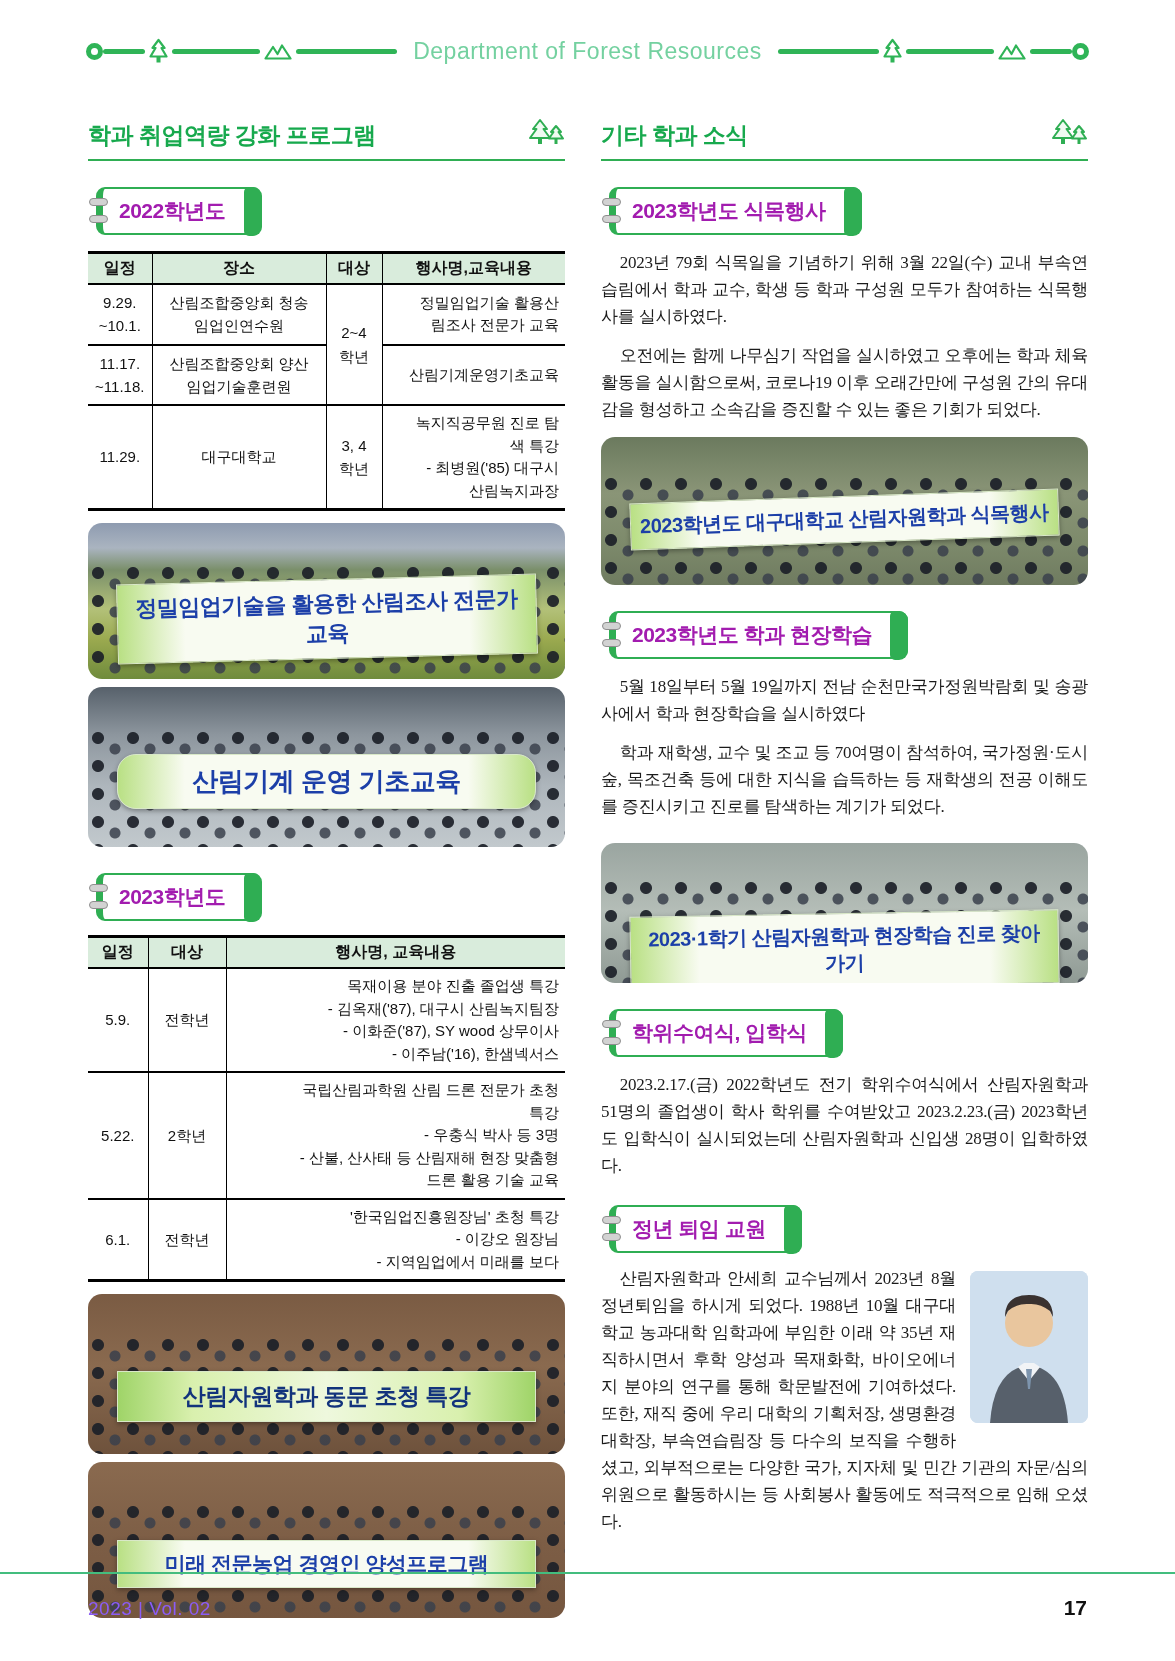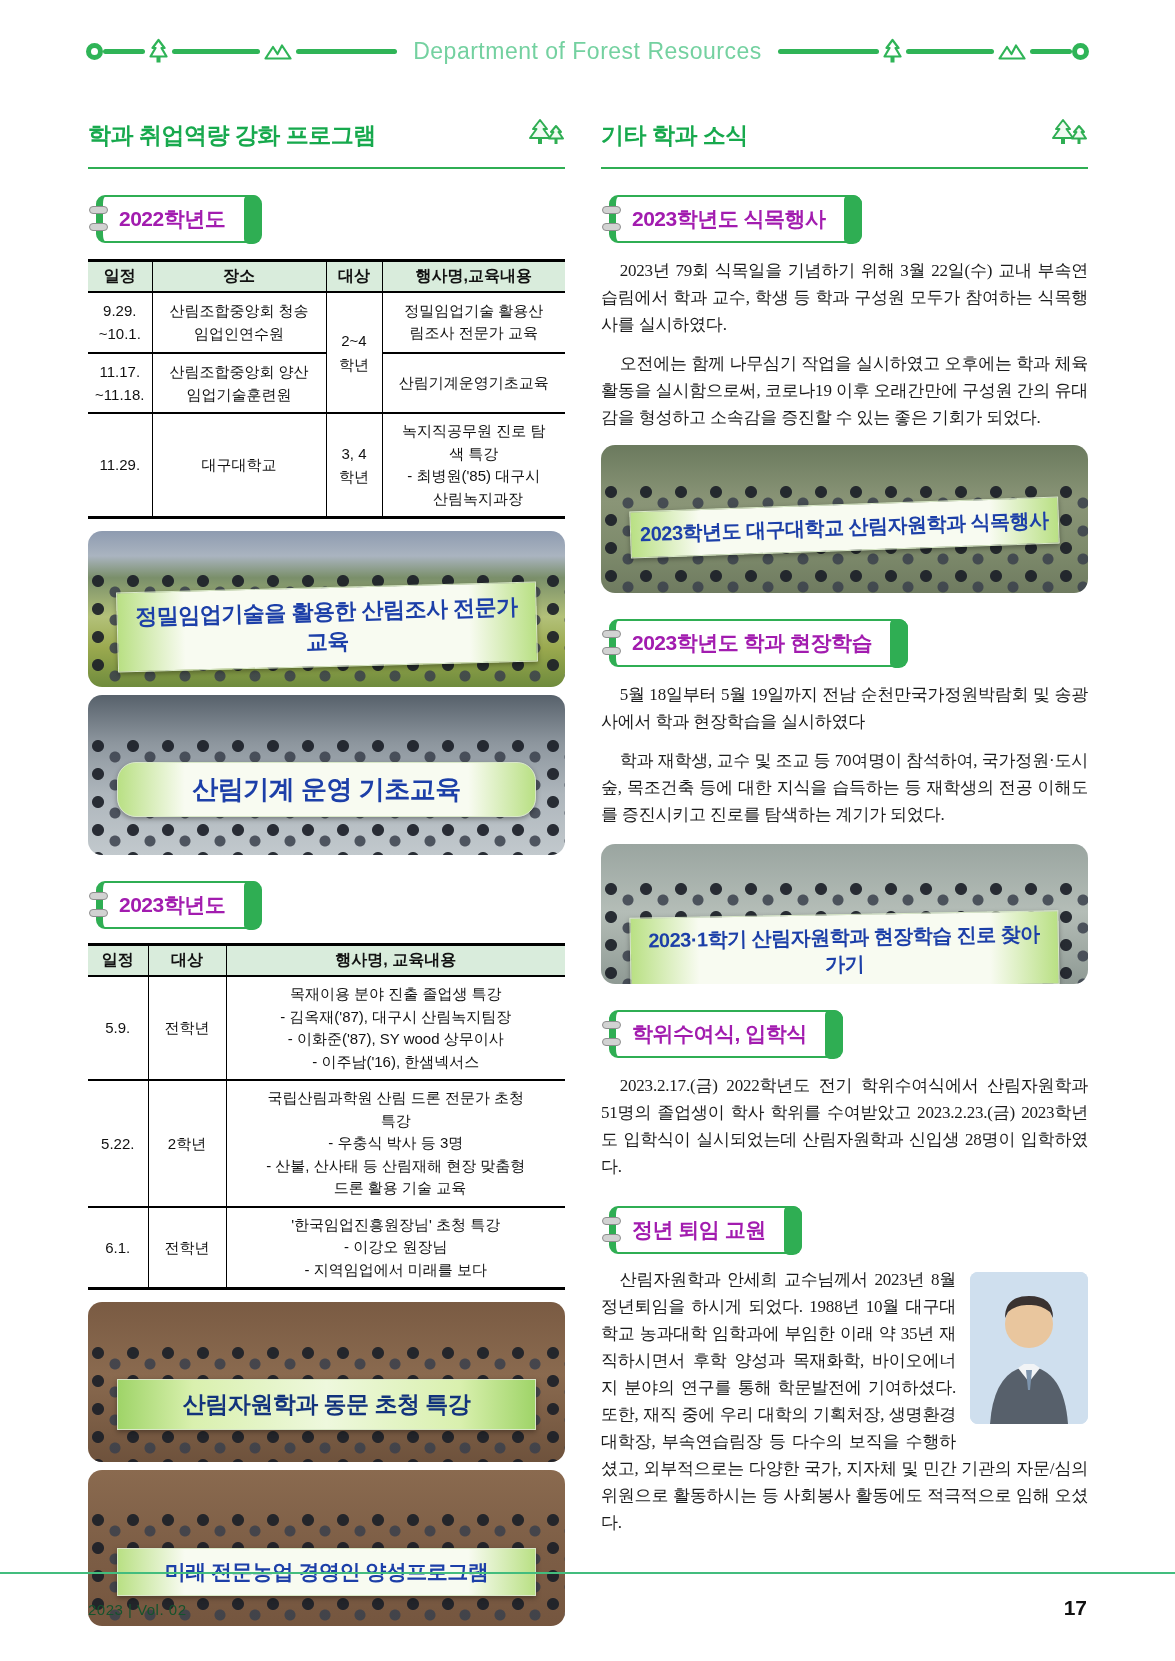--- a/index.html
+++ b/index.html
@@ -24,21 +24,21 @@
     font-family:"Liberation Sans", sans-serif;
   }
 
   
   .col { position:absolute; top:118px; }
   .col-left  { left:88px;  width:477px; }
   .col-right { left:601px; width:487px; }
 
   .section-head {
     display:flex; align-items:flex-end; justify-content:space-between;
-    border-bottom:2.5px solid #2fae53; padding-bottom:16px;
+    border-bottom:2.5px solid #2fae53; padding-bottom:8px;
   }
   .section-title { color:#17a94d; font-weight:800; font-size:23px; letter-spacing:-0.5px; }
 
   
   .badge {
     position:relative; display:inline-block; margin-top:26px; margin-left:8px;
     border:2.5px solid #2fae53; border-left-width:7px; border-radius:9px;
     background:#fff; padding:8px 34px 8px 16px;
     font-weight:800; font-size:21px; color:#a21caf; letter-spacing:-0.5px;
   }
@@ -58,21 +58,21 @@
   th {
     background:#d9ecdc; font-weight:700; font-size:16px; padding:4px 2px;
     border-top:3px solid #000; border-bottom:2px solid #000; text-align:center;
   }
   td {
     border-bottom:2px solid #000; padding:6px 6px; vertical-align:middle;
     white-space:pre-line; line-height:1.55; text-align:center;
   }
   tr:last-child td { border-bottom:3px solid #000; }
   th + th, td + td { border-left:1.6px solid #000; }
-  td.ev { text-align:center; line-height:1.5;margin-top:24px; }
+  td.ev { text-align:right; line-height:1.5;margin-top:24px; }
   .tbl1 { margin-top:16px; } .tbl2 { margin-top:14px; }
 
   
   .photo { position:relative; width:100%; border-radius:14px; overflow:hidden; }
   .photo .crowd {
     position:absolute; left:0; right:0; bottom:0; top:26%;
     background-image:
       radial-gradient(circle at 10px 9px, rgba(28,32,40,.92) 5.5px, rgba(28,32,40,0) 6.5px),
       radial-gradient(circle at 27px 20px, rgba(58,64,76,.85) 5px, rgba(58,64,76,0) 6px);
     background-size:35px 28px; filter:blur(.6px);
@@ -92,21 +92,21 @@
   .ph-l3 { height:160px; margin-top:12px;
     background:linear-gradient(180deg,#7a5b43 0%,#8a6a4f 45%,#6e523c 100%); }
   .ph-l3 .banner { top:48%; font-size:23px; color:#12337c;
     background:linear-gradient(90deg,#9fd468 0%,#d9f0ae 18%,#eef8dd 50%,#d9f0ae 82%,#9fd468 100%); }
   .ph-l4 { height:156px; margin-top:8px;
     background:linear-gradient(180deg,#8a6a4f 0%,#7c5d45 55%,#75563f 100%); }
   .ph-l4 .banner { top:50%; font-size:21px; }
   .ph-r1 { height:148px; margin-top:14px;
     background:linear-gradient(180deg,#6b7a5e 0%,#8a9577 38%,#7d8a6b 72%,#6f7b60 100%); }
   .ph-r1 .banner { top:40%; transform:rotate(-2deg); font-size:20px; }
-  .ph-r2 { height:140px; margin-top:16px;
+  .ph-r2 { height:140px; margin-top:23px;
     background:linear-gradient(180deg,#9aa5a0 0%,#b4bdb7 48%,#8f9a94 100%); }
   .ph-r2 .banner { top:50%; transform:rotate(-1deg); font-size:20px; }
 
   
   .para {
     margin-top:12px; font-family:"Liberation Serif", serif;
     font-size:17px; line-height:27px; text-align:justify; text-indent:1.1em;
     color:#1b1b1b; letter-spacing:-0.2px;
   }
   .para.first { margin-top:14px; }
@@ -119,21 +119,21 @@
 
   
   .footer {
     position:absolute; left:0; right:0; top:1572px;
     border-top:2.5px solid #43bd7e;
   }
   .footer-inner {
     display:flex; justify-content:space-between; align-items:baseline;
     padding:22px 88px 0 88px;
   }
-  .footer-vol  { font-size:15px; color:#14532d; letter-spacing:.5px; }
+  .footer-vol  { font-size:19px; color:#8b5cf6; letter-spacing:.5px; }
   .footer-page { font-size:21px; color:#111; font-weight:600; }
 </style>
 </head>
 <body>
 
 <div class="page">
 
   <div class="topstrip">
     <span class="ring"></span>
     <span class="seg s"></span>

